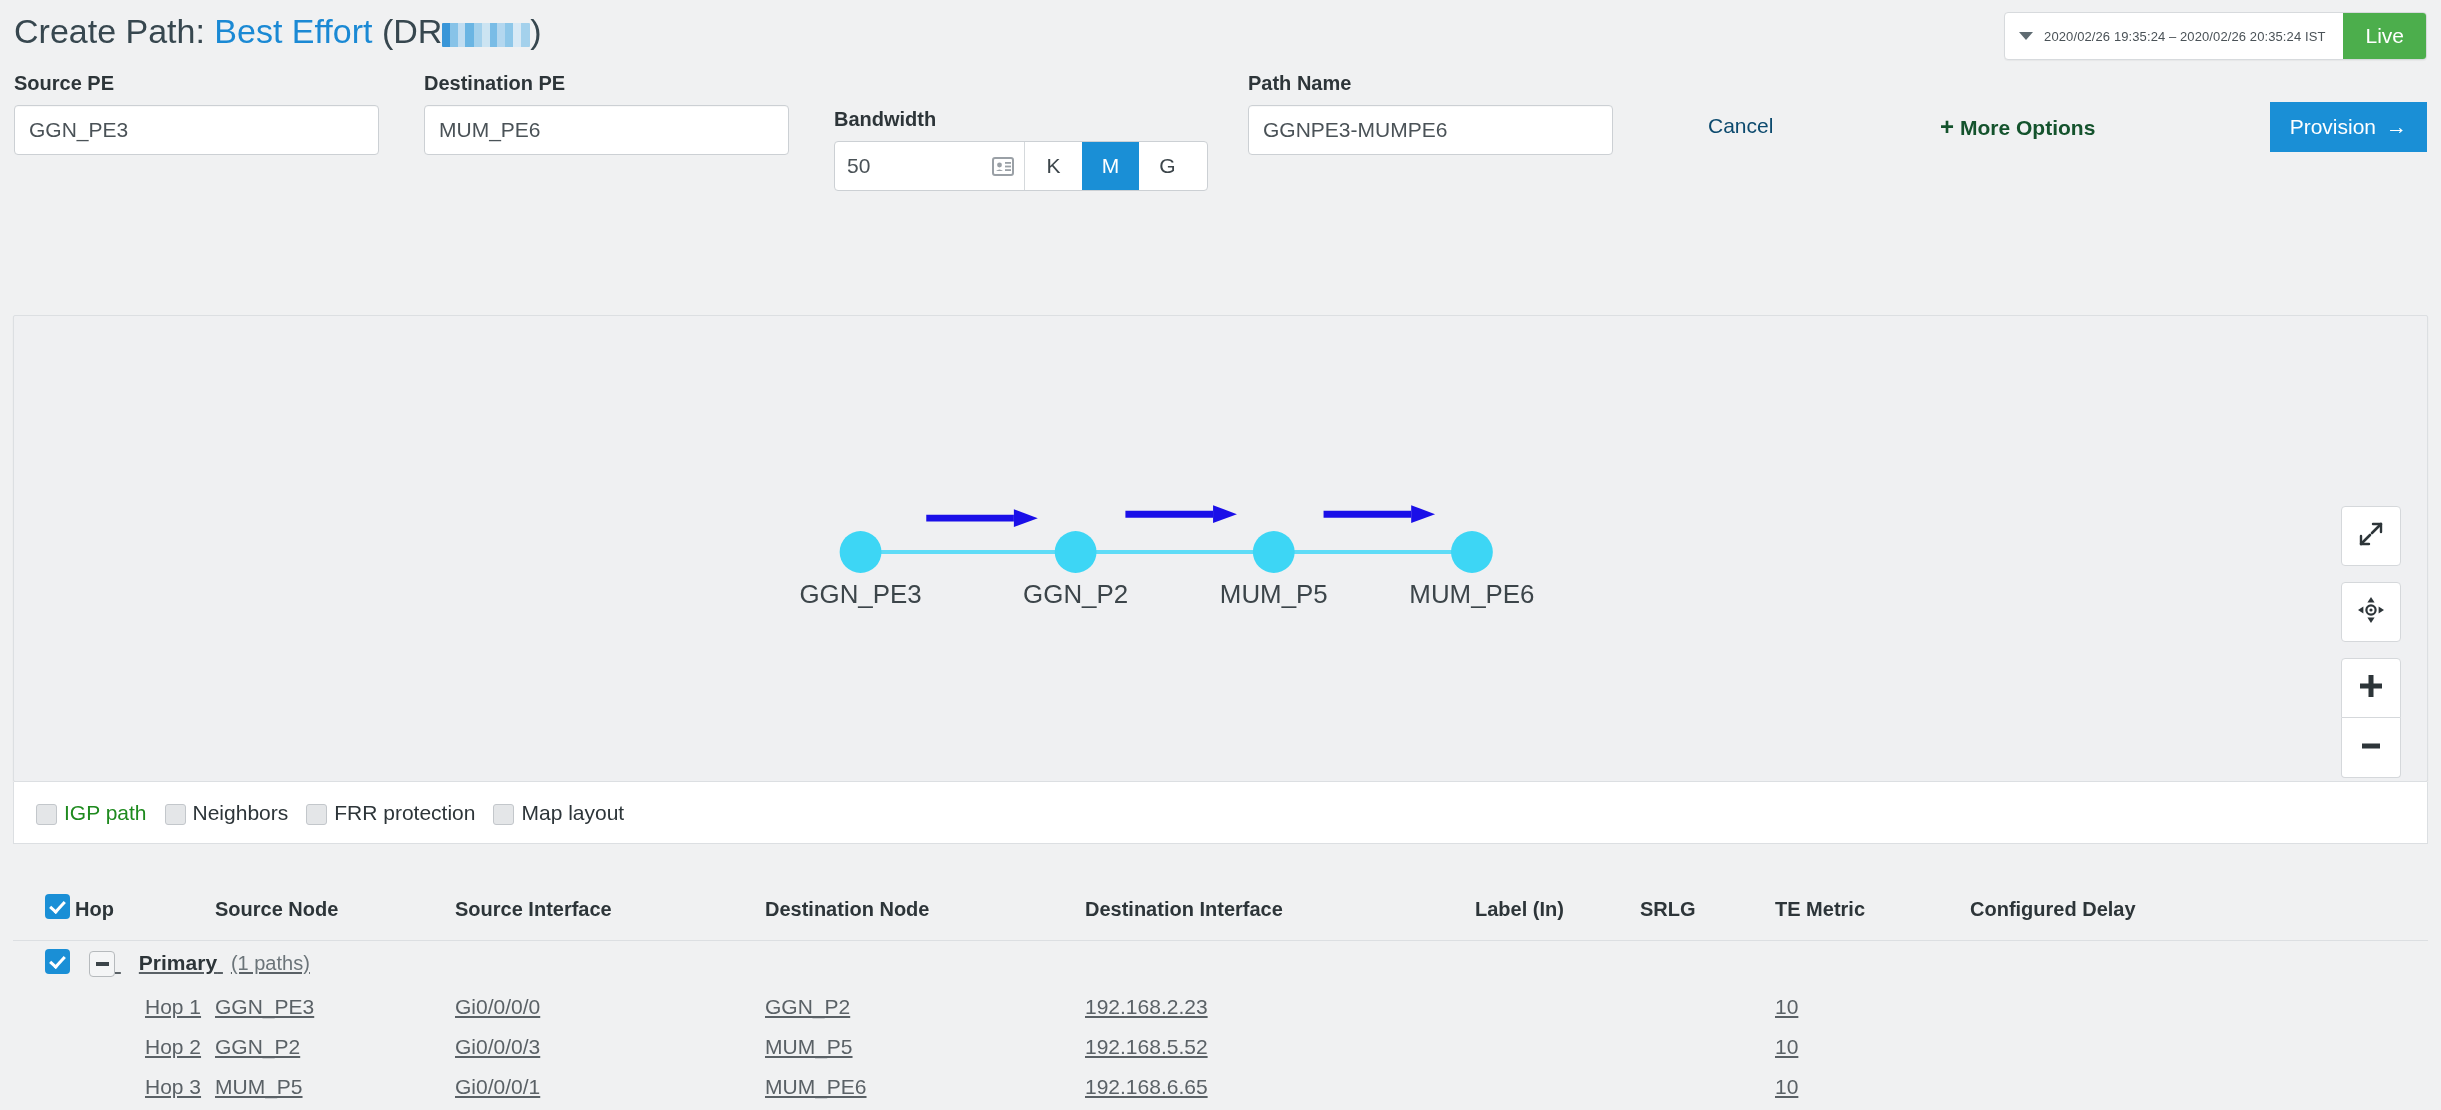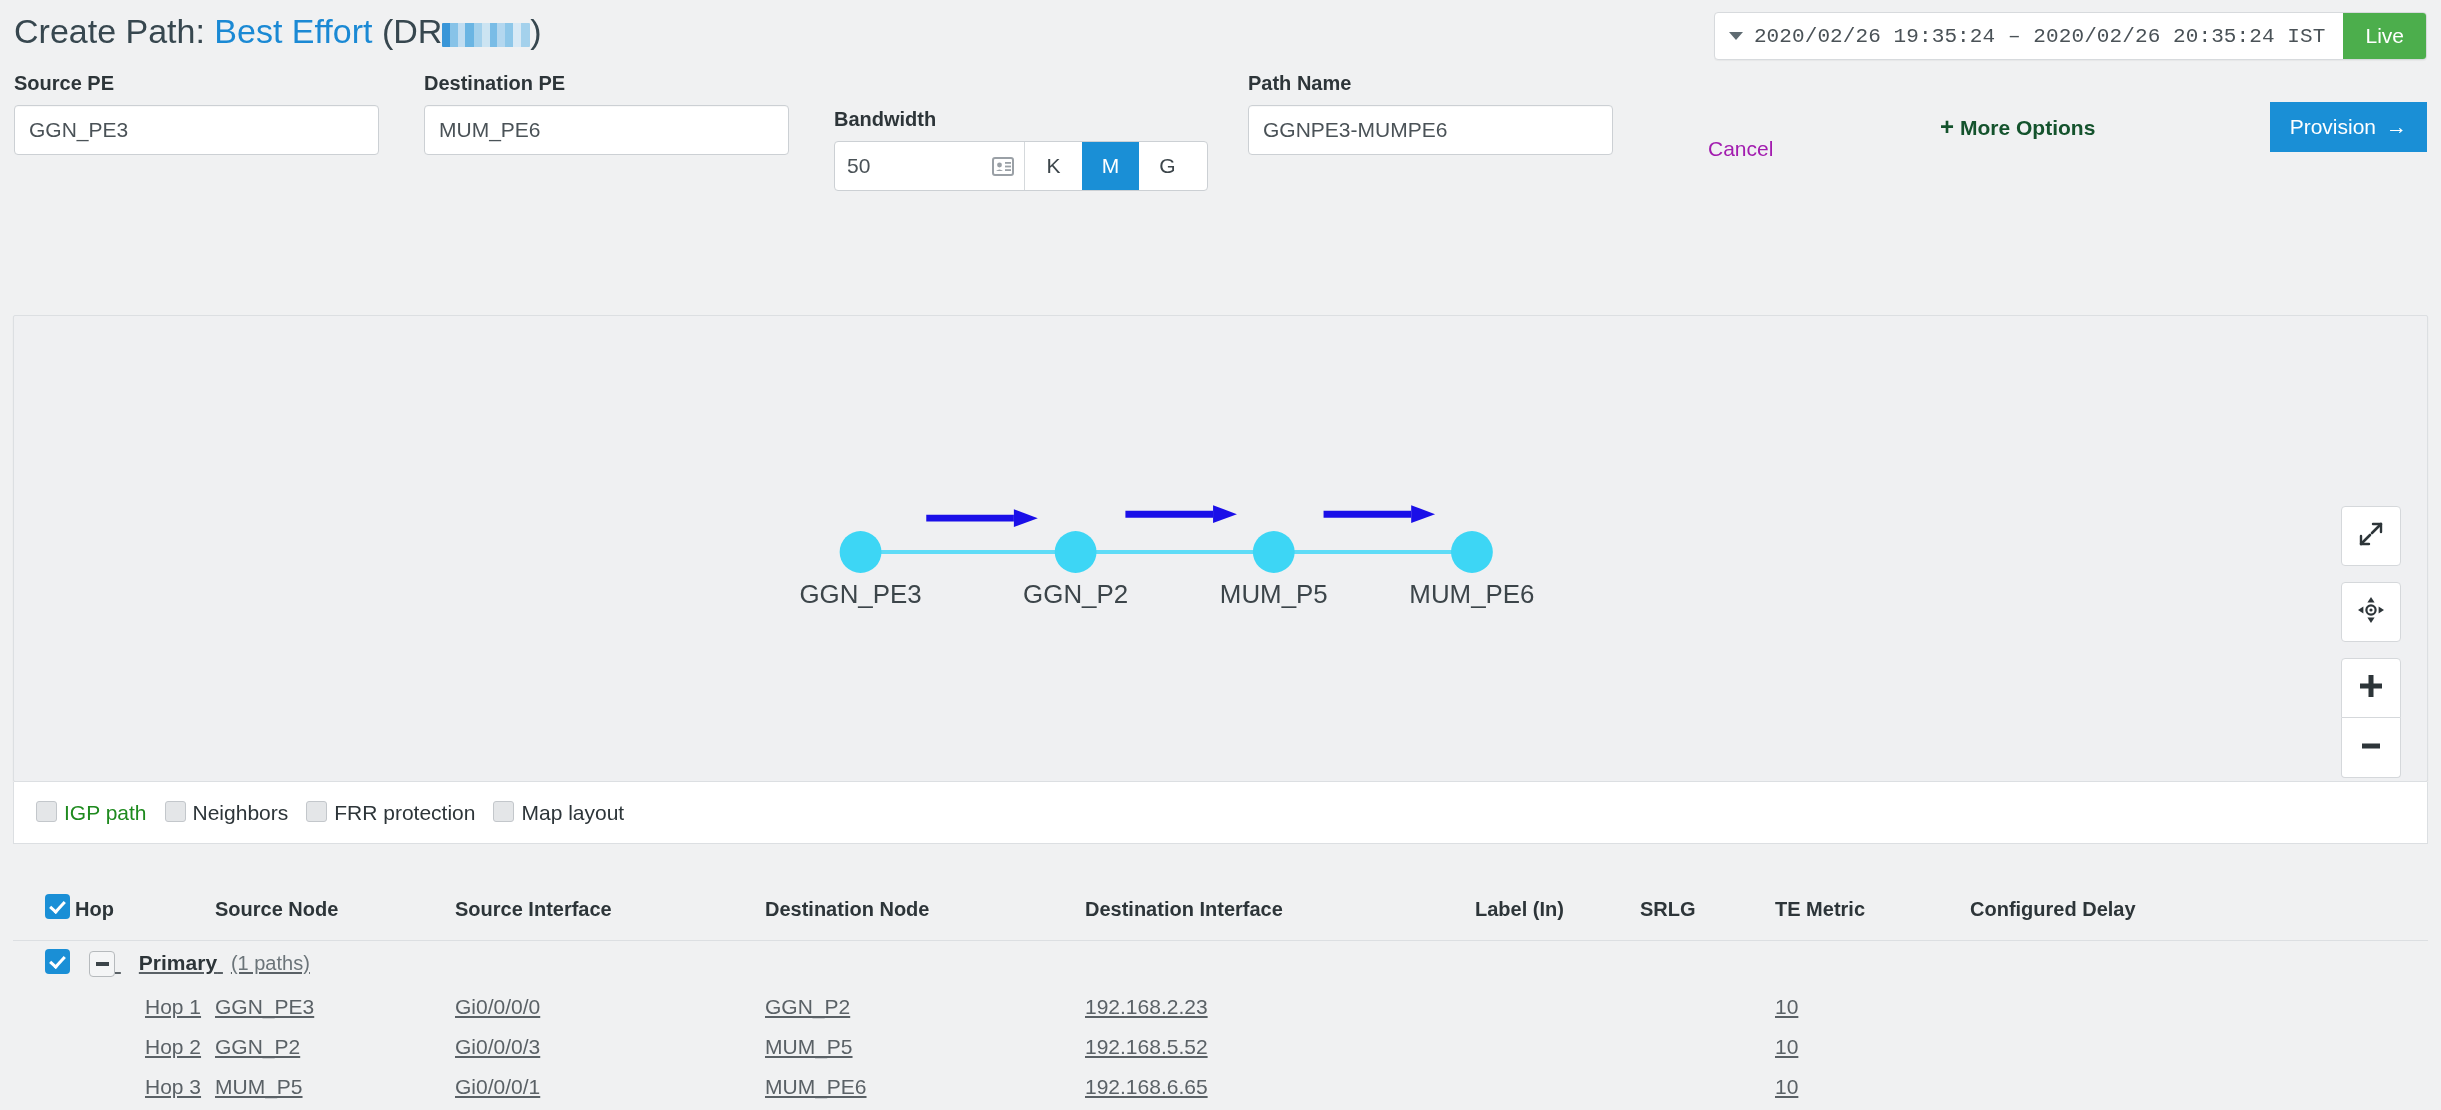--- a/index.html
+++ b/index.html
@@ -54,23 +54,22 @@
     box-shadow: 0 1px 1px rgba(0,0,0,.04);
   }
   .daterange .caret {
     width: 0; height: 0;
     border-left: 7px solid transparent;
     border-right: 7px solid transparent;
     border-top: 8px solid #5f6b72;
     margin-right: 11px;
   }
   .daterange .dr-text {
-    font-size: 21px; color: #4a5257; white-space: nowrap;
+    font-size: 13px; color: #4a5257; white-space: nowrap;
     letter-spacing: .1px;
-    font-family: Liberation Mono, monospace;
   }
   .live-btn {
     margin-left: 18px;
     background: #4cae4c;
     color: #fff;
     font-size: 21px;
     height: 46px;
     line-height: 46px;
     padding: 0 22px;
     border-radius: 0 3px 3px 0;
@@ -132,21 +131,21 @@
     width: 57px;
     display: flex; align-items: center; justify-content: center;
     font-size: 21px; color: #3c454a;
     cursor: pointer;
     background: #fff;
   }
   .bw-unit.active { background: #1a8fd6; color: #fff; }
 
   .cancel-link {
     position: absolute; left: 1708px; top: 42px;
-    font-size: 21px; color: #a21caf; cursor: pointer; margin-top: 23px;
+    font-size: 21px; color: #0c4a6e; cursor: pointer;
   }
   .more-options {
     position: absolute; left: 1940px; top: 41px;
     font-size: 21px; color: #14532d; font-weight: bold;
     cursor: pointer; white-space: nowrap; text-align: right;
   }
   .more-options .plus { font-size: 24px; margin-right: 6px; }
   .provision-btn {
     position: absolute; right: 14px; top: 30px;
     background: #1a8fd6; color: #fff;
@@ -191,21 +190,21 @@
   .filterbar {
     position: absolute;
     left: 13px; top: 782px;
     width: 2415px; height: 62px;
     background: #fff;
     border: 1px solid #dcdfe2;
     border-top: none;
     display: flex; align-items: center;
   }
   .chk-wrap {
-    display: flex; align-items: flex-start;
+    display: flex; align-items: flex-end;
     margin-left: 18px;
     cursor: pointer;
     font-size: 21px;
   }
   .chk-wrap:first-child { margin-left: 22px; }
   .chkbox {
     width: 21px; height: 21px;
     border: 1px solid #c3c7cb;
     background: #e4e6e8;
     border-radius: 3px;

